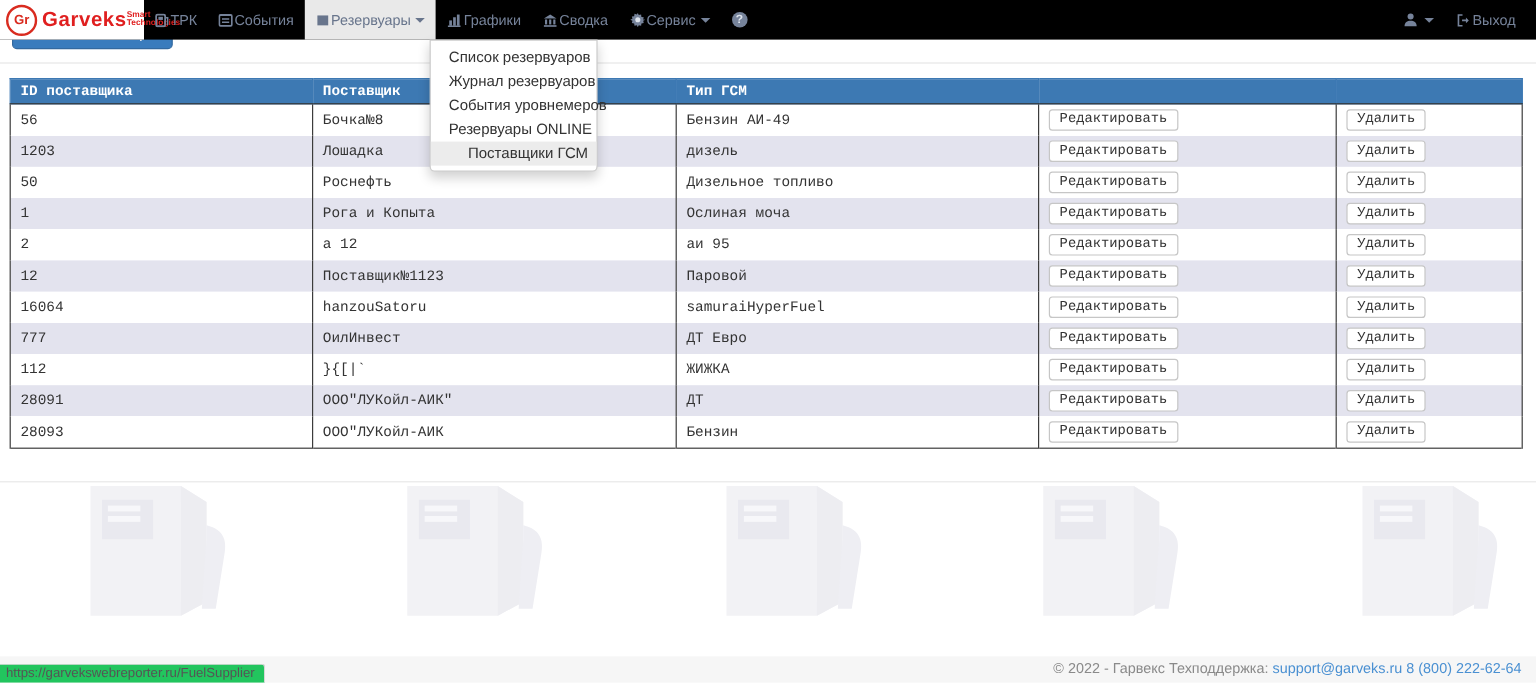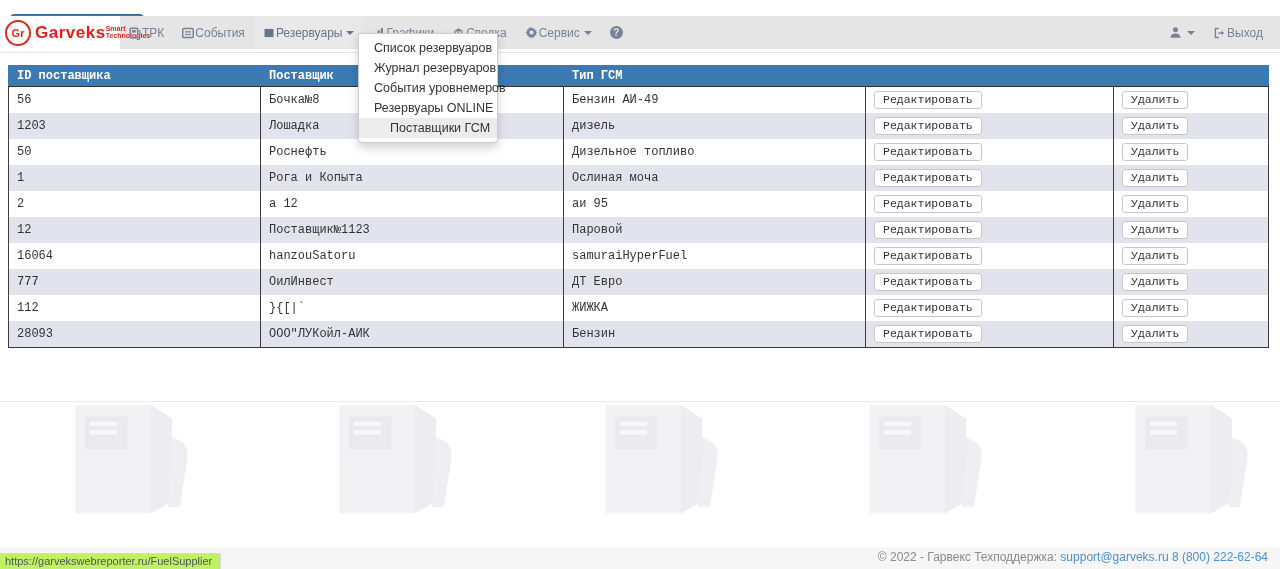--- a/index.html
+++ b/index.html
@@ -1,21 +1,21 @@
 <!DOCTYPE html>
 <html><head>
 <meta charset="utf-8">
 <style>
   * { margin:0; padding:0; box-sizing:border-box; }
   html,body { width:1280px; height:569px; background:#fff; overflow:hidden;
               font-family:"Liberation Sans","DejaVu Sans",sans-serif; position:relative; }
 
   
-  .navbar { position:absolute; top:16px; left:0; width:1280px; height:33px;
-            background:#e5e5e5; display:flex; align-items:stretch; z-index:30; }
+  .navbar { position:absolute; top:0; left:0; width:1280px; height:33px;
+            background:#000000; display:flex; align-items:stretch; z-index:30; }
   .brand { width:120px; background:#fff; display:flex; align-items:center; gap:4px;
            padding-left:5px; cursor:pointer; }
   .brand-circle { width:26px; height:26px; border:2px solid #d92b1f; border-radius:50%;
                   color:#d92b1f; font-weight:bold; font-size:11px; display:flex;
                   align-items:center; justify-content:center; background:#fff; flex:none; }
   .brand-text { display:flex; flex-direction:row; line-height:1; }
   .brand-name { color:#e01f1f; font-weight:bold; font-size:17px; letter-spacing:0.5px; }
   .brand-tagline { color:#e01f1f; font-weight:bold; font-size:7px; margin-top:1px; }
   .nav-left { display:flex; align-items:stretch; flex:1; }
   .nav-right { display:flex; align-items:stretch; padding-right:8px; }
@@ -63,21 +63,21 @@
 
   
   .pumps { position:absolute; top:397px; left:0; width:1280px; height:130px; z-index:1; }
   .pumps svg { position:absolute; top:0; }
 
   
   .footer { position:absolute; left:0; bottom:0; width:1280px; height:22px;
             background:#f6f6f6; font-size:12px; color:#8a8a8a; text-align:right;
             line-height:21px; padding-right:12px; z-index:5; }
   .footer a { color:#4a90d2; text-decoration:none; cursor:pointer; }
-  .status-tooltip { position:absolute; left:0; bottom:0; background:#bef264;
+  .status-tooltip { position:absolute; left:0; bottom:0; background:#22c55e;
                     border:1px solid #d7d7d7; border-left:none; border-bottom:none;
                     border-top-right-radius:3px; font-size:11px; color:#555;
                     padding:1px 8px 2px 5px; z-index:6; }
 </style>
 </head>
 <body>
 
 
 
 
@@ -248,20 +248,27 @@
       <td>777</td>
       <td>ОилИнвест</td>
       <td>ДТ Евро</td>
       <td><button class="cell-btn">Редактировать</button></td>
       <td><button class="cell-btn">Удалить</button></td>
     </tr>
     <tr>
       <td>112</td>
       <td>}{[|`</td>
       <td>ЖИЖКА</td>
+      <td><button class="cell-btn">Редактировать</button></td>
+      <td><button class="cell-btn">Удалить</button></td>
+    </tr>
+    <tr>
+      <td>28091</td>
+      <td>ООО"ЛУКойл-АИК"</td>
+      <td>ДТ</td>
       <td><button class="cell-btn">Редактировать</button></td>
       <td><button class="cell-btn">Удалить</button></td>
     </tr>
     <tr>
       <td>28093</td>
       <td>ООО"ЛУКойл-АИК</td>
       <td>Бензин</td>
       <td><button class="cell-btn">Редактировать</button></td>
       <td><button class="cell-btn">Удалить</button></td>
     </tr>

